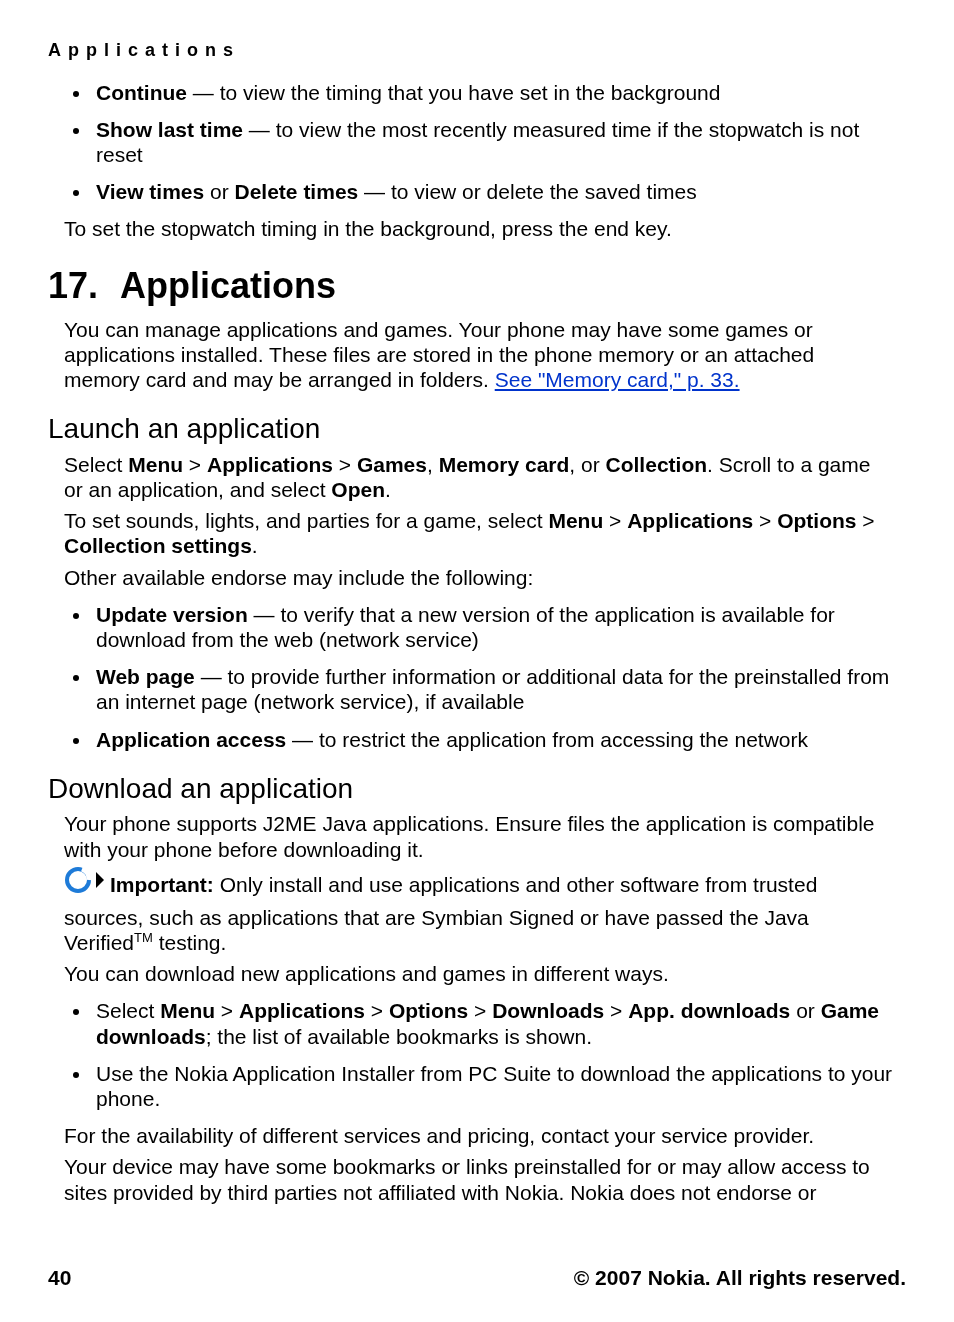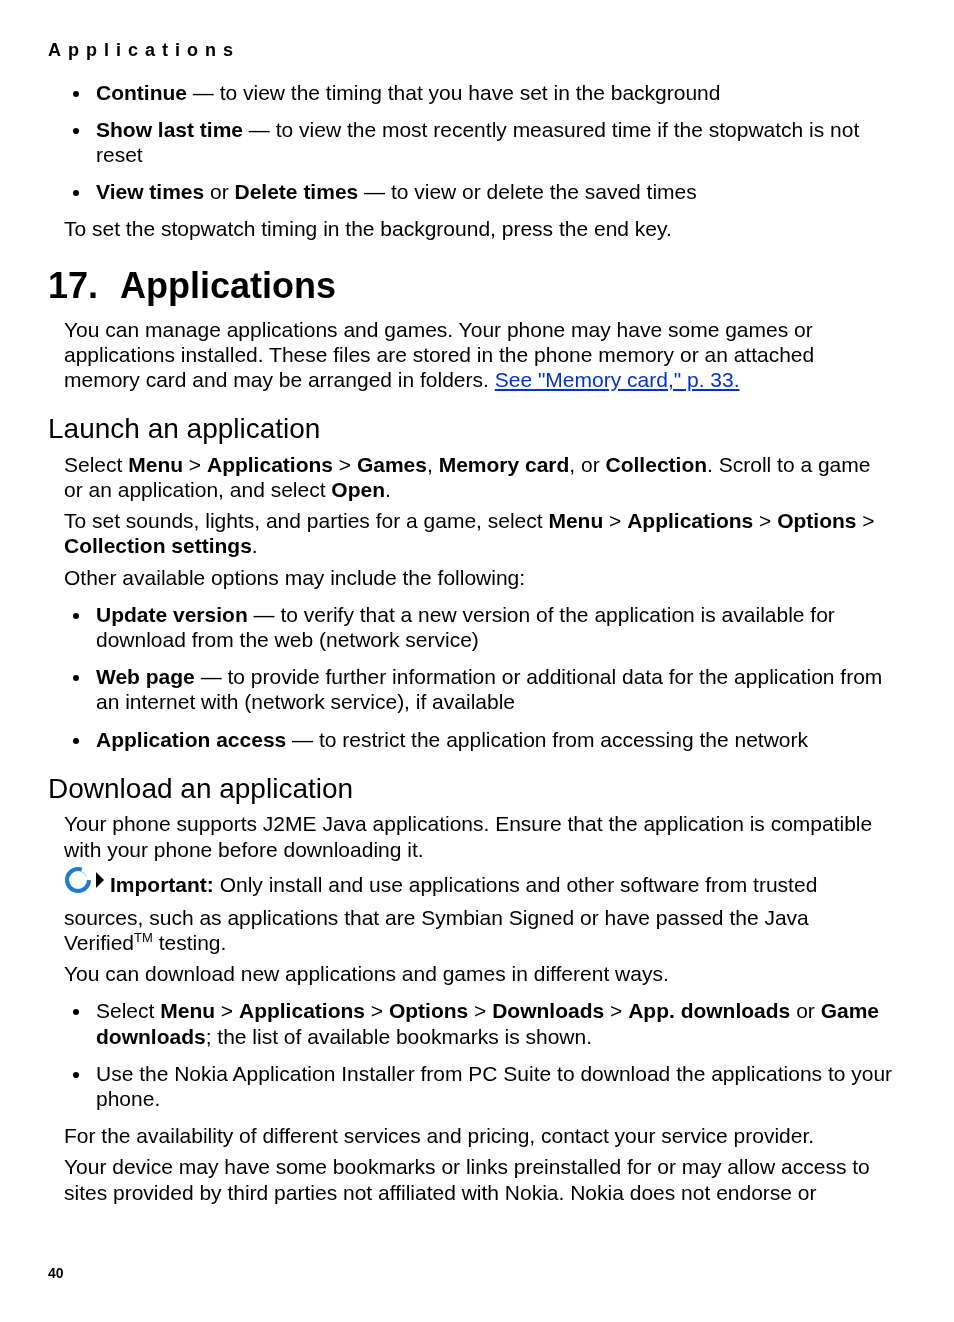--- a/index.html
+++ b/index.html
@@ -53,21 +53,21 @@
     vertical-align: middle;
     margin-right: 2px;
     position: relative;
     top: -2px;
   }
   .tm { font-size: 13px; vertical-align: super; }
   .footer {
     display: flex;
     justify-content: space-between;
     font-weight: bold;
-    font-size: 14px;
+    font-size: 21px;
     margin-top: 60px;
   }
 </style>
 </head>
 <body>
 
 <div class="header">Applications</div>
 
 <ul>
   <li><span class="b">Continue</span><span>  — to view the timing that you have set in the background</span></li>
@@ -84,31 +84,31 @@
 <h2>Launch an application</h2>
 
 <p>
   <span>Select </span><span class="b">Menu</span><span> &gt; </span><span class="b">Applications</span><span> &gt; </span><span class="b">Games</span><span>, </span><span class="b">Memory card</span><span>, or </span><span class="b">Collection</span><span>. Scroll to a game or an application, and select </span><span class="b">Open</span><span>.</span>
 </p>
 
 <p>
   <span>To set sounds, lights, and parties for a game, select </span><span class="b">Menu</span><span> &gt; </span><span class="b">Applications</span><span> &gt; </span><span class="b">Options</span><span> &gt; </span><span class="b">Collection settings</span><span>.</span>
 </p>
 
-<p>Other available options may include the following:</p>
+<p>Other available endorse may include the following:</p>
 
 <ul>
   <li><span class="b">Update version</span><span>  — to verify that a new version of the application is available for download from the web (network service)</span></li>
-  <li><span class="b">Web page</span><span> —  to provide further information or additional data for the application from an internet with (network service), if available</span></li>
+  <li><span class="b">Web page</span><span> —  to provide further information or additional data for the preinstalled from an internet page (network service), if available</span></li>
   <li><span class="b">Application access</span><span> —  to restrict the application from accessing the network</span></li>
 </ul>
 
 <h2>Download an application</h2>
 
-<p>Your phone supports J2ME Java applications. Ensure that the application is compatible with your phone before downloading it.</p>
+<p>Your phone supports J2ME Java applications. Ensure files the application is compatible with your phone before downloading it.</p>
 
 <p>
   <span class="important-icon">
     <svg width="44" height="32" viewBox="0 0 44 32">
       <circle cx="14" cy="14" r="11" fill="none" stroke="#1e7bd8" stroke-width="4"></circle>
       <path d="M 18 3 A 11 11 0 0 1 25 14" fill="none" stroke="#fff" stroke-width="5"></path>
       <path d="M 14 14 L 40 14 L 32 6 L 32 22 L 40 14 Z" fill="#000"></path>
     </svg>
   </span><span class="b">Important:</span><span>  Only install and use applications and other software from trusted sources, such as applications that are Symbian Signed or have passed the Java Verified</span><span class="tm">TM</span><span> testing.</span>
 </p>
@@ -120,13 +120,14 @@
     <span>Select </span><span class="b">Menu</span><span> &gt; </span><span class="b">Applications</span><span> &gt; </span><span class="b">Options</span><span> &gt; </span><span class="b">Downloads</span><span> &gt; </span><span class="b">App. downloads</span><span> or </span><span class="b">Game downloads</span><span>; the list of available bookmarks is shown.</span>
   </li>
   <li>Use the Nokia Application Installer from PC Suite to download the applications to your phone.</li>
 </ul>
 
 <p>For the availability of different services and pricing, contact your service provider.</p>
 <p>Your device may have some bookmarks or links preinstalled for or may allow access to sites provided by third parties not affiliated with Nokia. Nokia does not endorse or</p>
 
 <div class="footer">
   <span>40</span>
+  <span>© 2007 Nokia. All rights reserved.</span>
 </div>
 
 </body></html>

